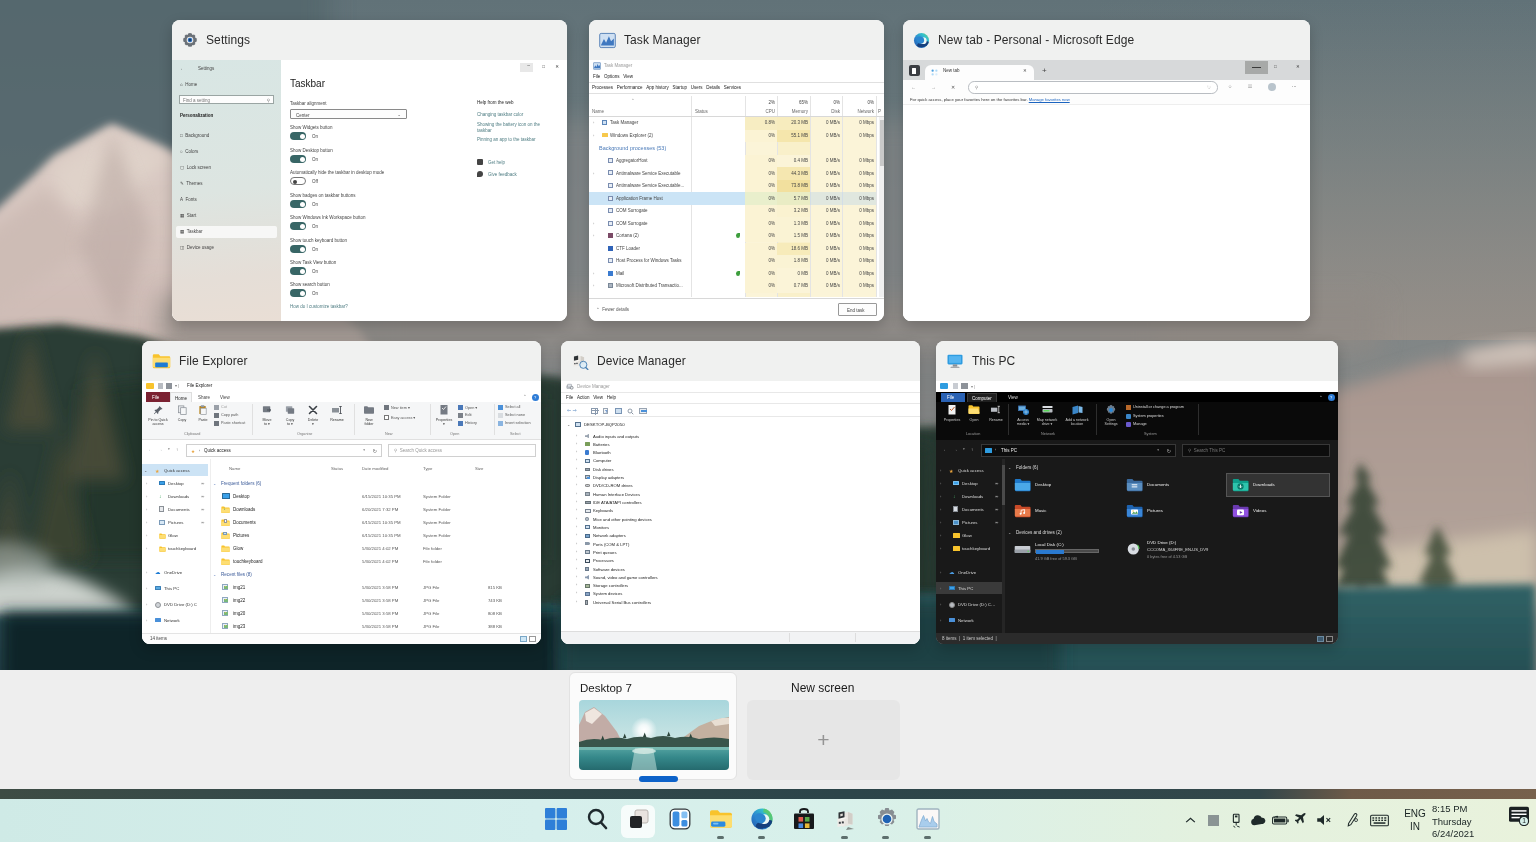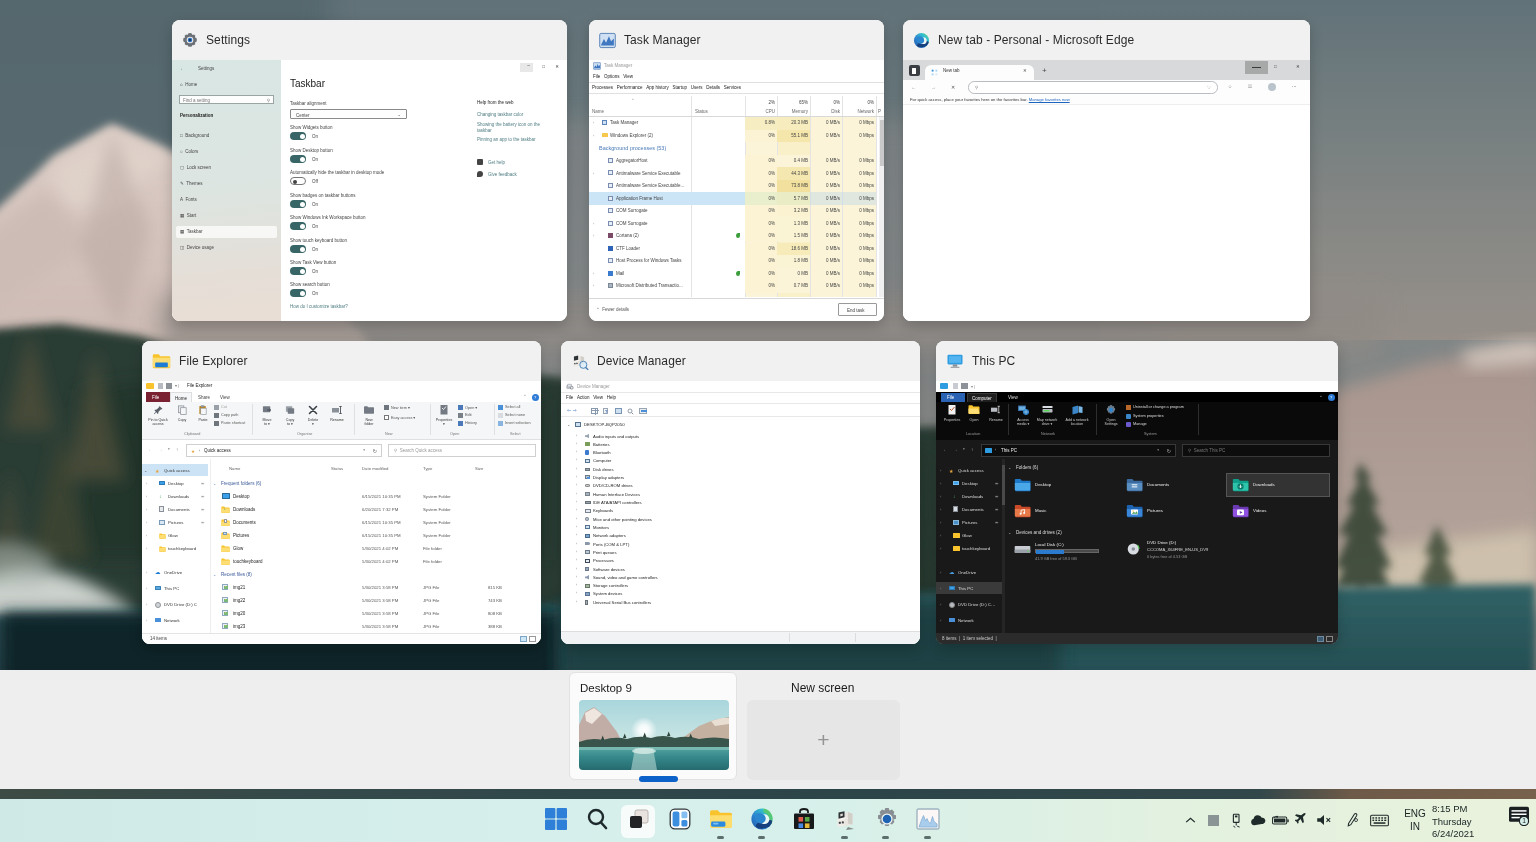--- a/index.html
+++ b/index.html
@@ -1101,21 +1101,21 @@
   <div class="abs" style="right:14px;top:254.5px;width:7px;height:6px;background:#3d5a70;border:.5px solid #6a8aa0;"></div>
   <div class="abs" style="right:5px;top:254.5px;width:7px;height:6px;background:#2b2b2b;border:.5px solid #888;"></div>
  </div>
 </div>
 
 <div id="nd">
     <div class="plus">+</div>
   </div>
 <div id="ndlbl">New screen</div>
 <div id="d1">
-    <div class="lbl">Desktop 9</div>
+    <div class="lbl">Desktop 7</div>
  <div class="thumb">
   <svg width="150" height="70" viewBox="0 0 150 70">
    <defs>
     <linearGradient id="tsky" x1="0" y1="0" x2="0" y2="1">
             <stop offset="0" stop-color="#a8d6dc"></stop>
             <stop offset=".75" stop-color="#d3e9e6"></stop>
             <stop offset="1" stop-color="#e6f1ea"></stop>
           </linearGradient>
     <radialGradient id="tsun" cx=".5" cy=".5" r=".5">
             <stop offset="0" stop-color="#ffffff"></stop>

